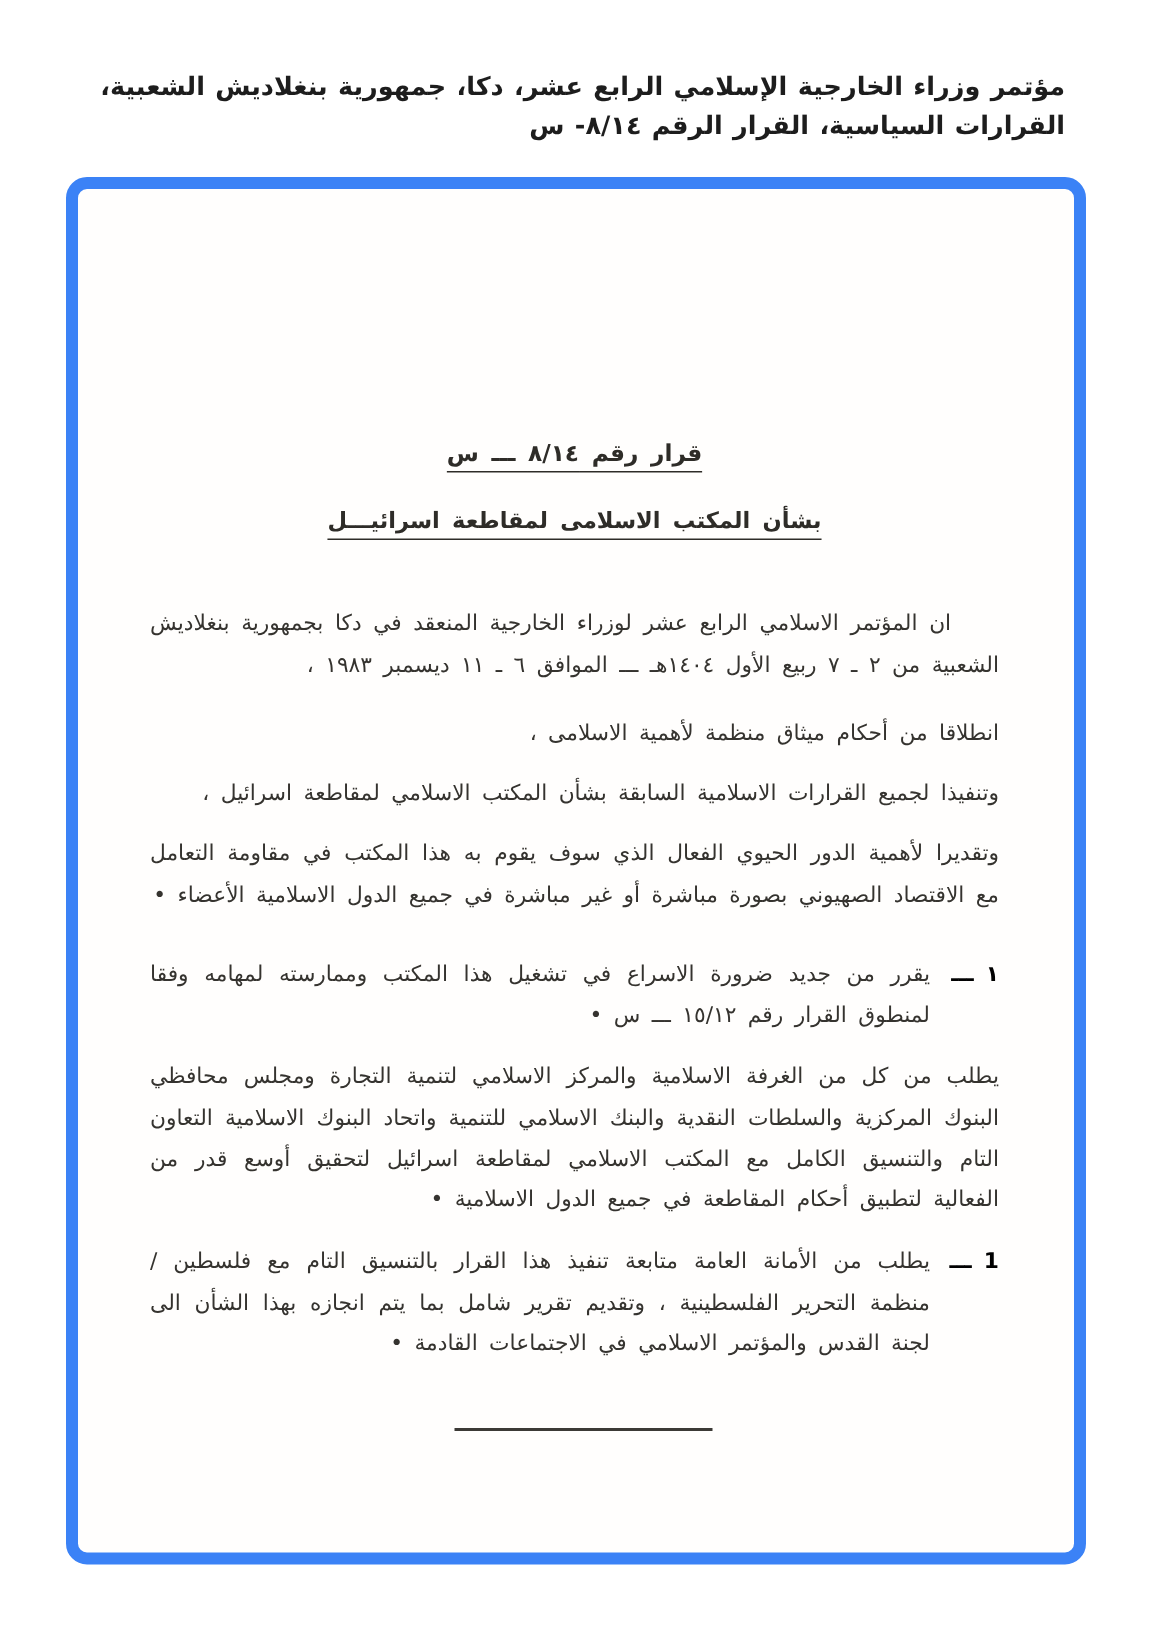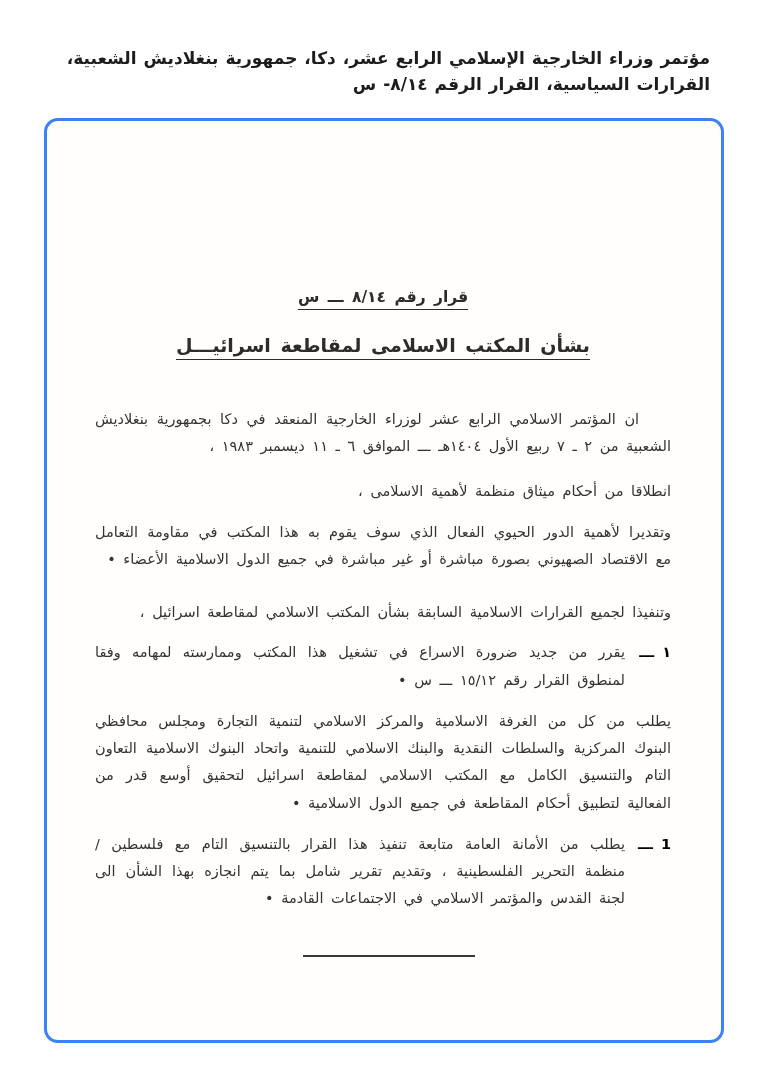--- a/index.html
+++ b/index.html
@@ -23,21 +23,21 @@
   .top-header .line2 {
     font-size: 10px; font-weight: bold; text-align: left;
     margin-top: 6px; padding-left: 440px; color: #2a2a2a;
     line-height: 1.4;
   }
 
   
   .frame {
     position: absolute; top: 118px; left: 44px;
     width: 680px; height: 925px;
-    border: 3px solid #3b82f6;
+    border: 8px solid #3b82f6;
     border-radius: 14px;
     background: #fffefd;
   }
 
   .scan {
     position: absolute; inset: 0;
     padding: 162px 50px 0 48px;
     color: #35332f;
     font-size: 14.5px;
     line-height: 1.88;
@@ -48,21 +48,21 @@
     text-align: center; font-weight: bold; color: #2e2c28;
   }
   .title {
     font-size: 15.5px;
     text-decoration: underline;
     text-underline-offset: 7px;
     margin-bottom: 16px;
     letter-spacing: 0;
   }
   .subtitle {
-    font-size: 19px;
+    font-size: 15px;
     text-decoration: underline;
     text-underline-offset: 7px;
     margin-bottom: 42px;
   }
 
   .para {
     text-align: justify;
     margin-bottom: 13px;
   }
   .para.indent { text-indent: 2.2em; margin-bottom: 18px; }
@@ -100,22 +100,22 @@
   </div>
 
   <div class="frame">
     <div class="scan">
 
       <div class="title">قرار رقم ٨/١٤ ـــ س</div>
       <div class="subtitle">بشأن المكتب الاسلامى لمقاطعة اسرائيـــل</div>
 
       <p class="para indent">ان المؤتمر الاسلامي الرابع عشر لوزراء الخارجية المنعقد في دكا بجمهورية بنغلاديش الشعبية من ٢ ـ ٧ ربيع الأول ١٤٠٤هـ ـــ الموافق ٦ ـ ١١ ديسمبر ١٩٨٣ ،</p>
       <p class="para">انطلاقا من أحكام ميثاق منظمة لأهمية الاسلامى ،</p>
+      <p class="para">وتنفيذا لجميع القرارات الاسلامية السابقة بشأن المكتب الاسلامي لمقاطعة اسرائيل ،</p>
       <p class="para last">وتقديرا لأهمية الدور الحيوي الفعال الذي سوف يقوم به هذا المكتب في مقاومة التعامل مع الاقتصاد الصهيوني بصورة مباشرة أو غير مباشرة في جميع الدول الاسلامية الأعضاء •</p>
-      <p class="para">وتنفيذا لجميع القرارات الاسلامية السابقة بشأن المكتب الاسلامي لمقاطعة اسرائيل ،</p>
 
       <div class="item">
         <span class="num">١ ـــ</span>
         <span class="txt">يقرر من جديد ضرورة الاسراع في تشغيل هذا المكتب وممارسته لمهامه وفقا لمنطوق القرار رقم ١٥/١٢ ـــ س •</span>
       </div>
 
       <div class="item">
         <span class="txt">يطلب من كل من الغرفة الاسلامية والمركز الاسلامي لتنمية التجارة ومجلس محافظي البنوك المركزية والسلطات النقدية والبنك الاسلامي للتنمية واتحاد البنوك الاسلامية التعاون التام والتنسيق الكامل مع المكتب الاسلامي لمقاطعة اسرائيل لتحقيق أوسع قدر من الفعالية لتطبيق أحكام المقاطعة في جميع الدول الاسلامية •</span>
       </div>
 

